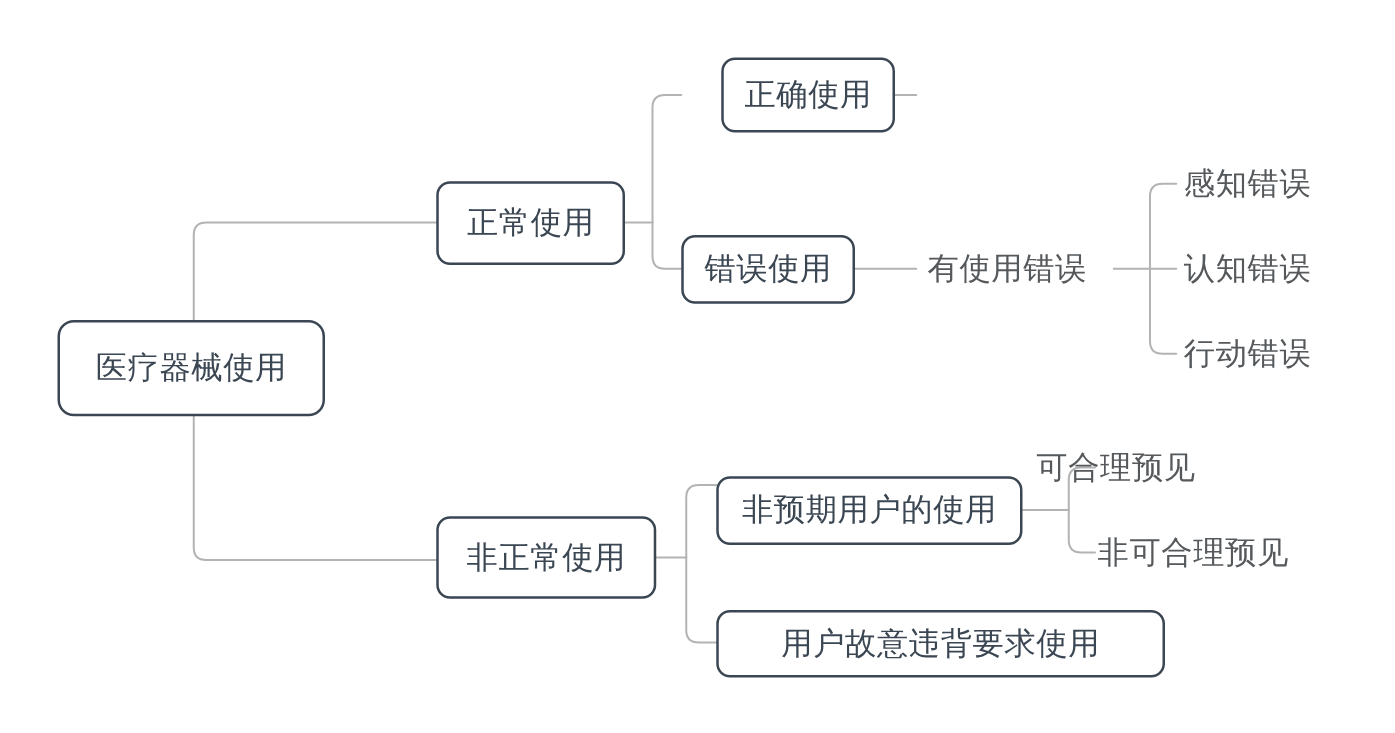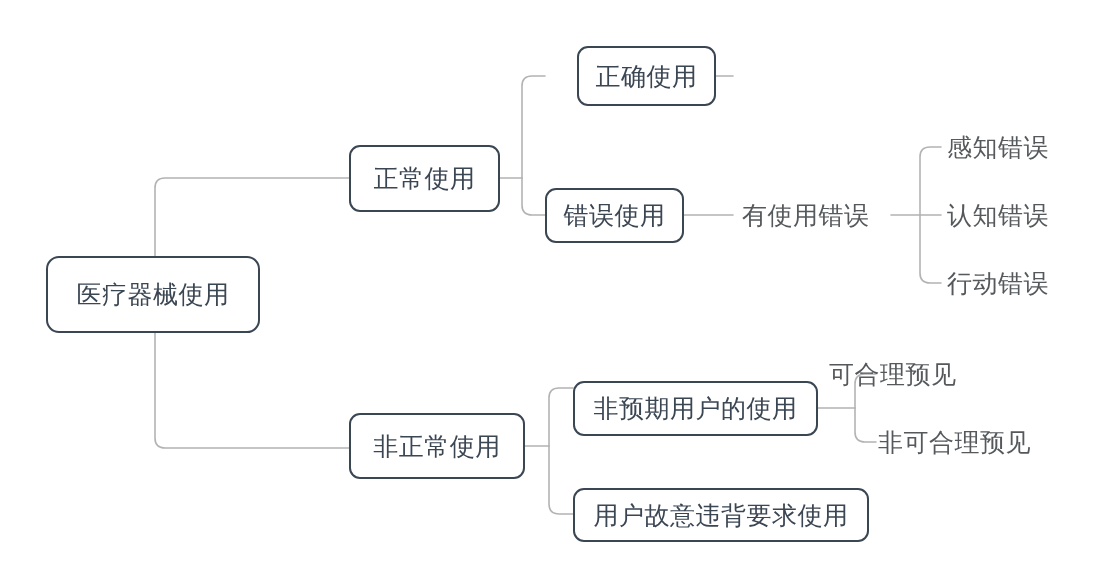--- a/index.html
+++ b/index.html
@@ -101,19 +101,19 @@
   <div class="leaf" style="left:742px; top:203px;">有使用错误</div>
 
   <div class="leaf" style="left:947px; top:135px;">感知错误</div>
 
   <div class="leaf" style="left:947px; top:203px;">认知错误</div>
 
   <div class="leaf" style="left:947px; top:271px;">行动错误</div>
 
   <div class="node" style="left:573px; top:381px; width:245px; height:55px;">非预期用户的使用</div>
 
-  <div class="node" style="left:573px; top:488px; width:296px; height:54px;">用户故意违背要求使用</div>
+  <div class="node" style="left:573px; top:488px; width:359px; height:54px;">用户故意违背要求使用</div>
 
   <div class="leaf" style="left:829px; top:362px;">可合理预见</div>
 
   <div class="leaf" style="left:878px; top:430px;">非可合理预见</div>
 
 </div>
 
 </body></html>

